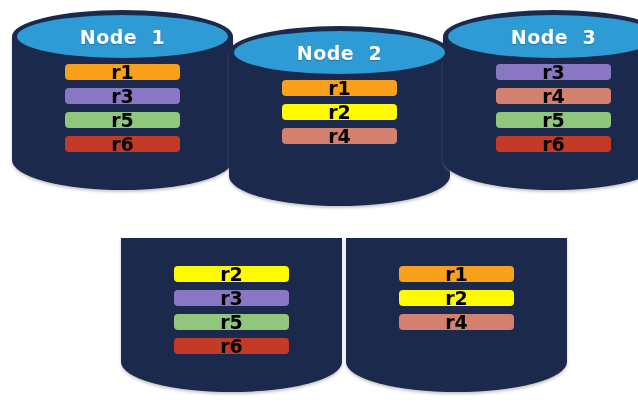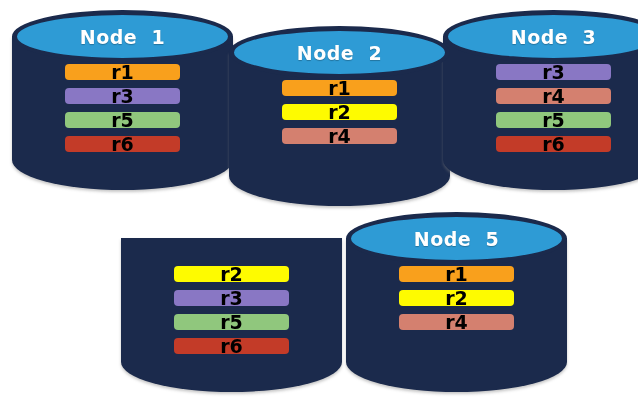--- a/index.html
+++ b/index.html
@@ -162,23 +162,20 @@
         <div class="bar" style="background: rgb(144, 199, 125);">
           <span>r5</span>
         </div>
         <div class="bar" style="background: rgb(195, 59, 40);">
           <span>r6</span>
         </div>
       </div>
     </div>
     <div class="node pos-5">
       <div class="cyl-body"></div>
-      <div class="cyl-top">
-        <span class="node-title">Node  5</span>
-      </div>
       <div class="bars">
         <div class="bar" style="background: rgb(249, 160, 28);">
           <span>r1</span>
         </div>
         <div class="bar" style="background: rgb(254, 251, 0);">
           <span>r2</span>
         </div>
         <div class="bar" style="background: rgb(212, 128, 111);">
           <span>r4</span>
         </div>

